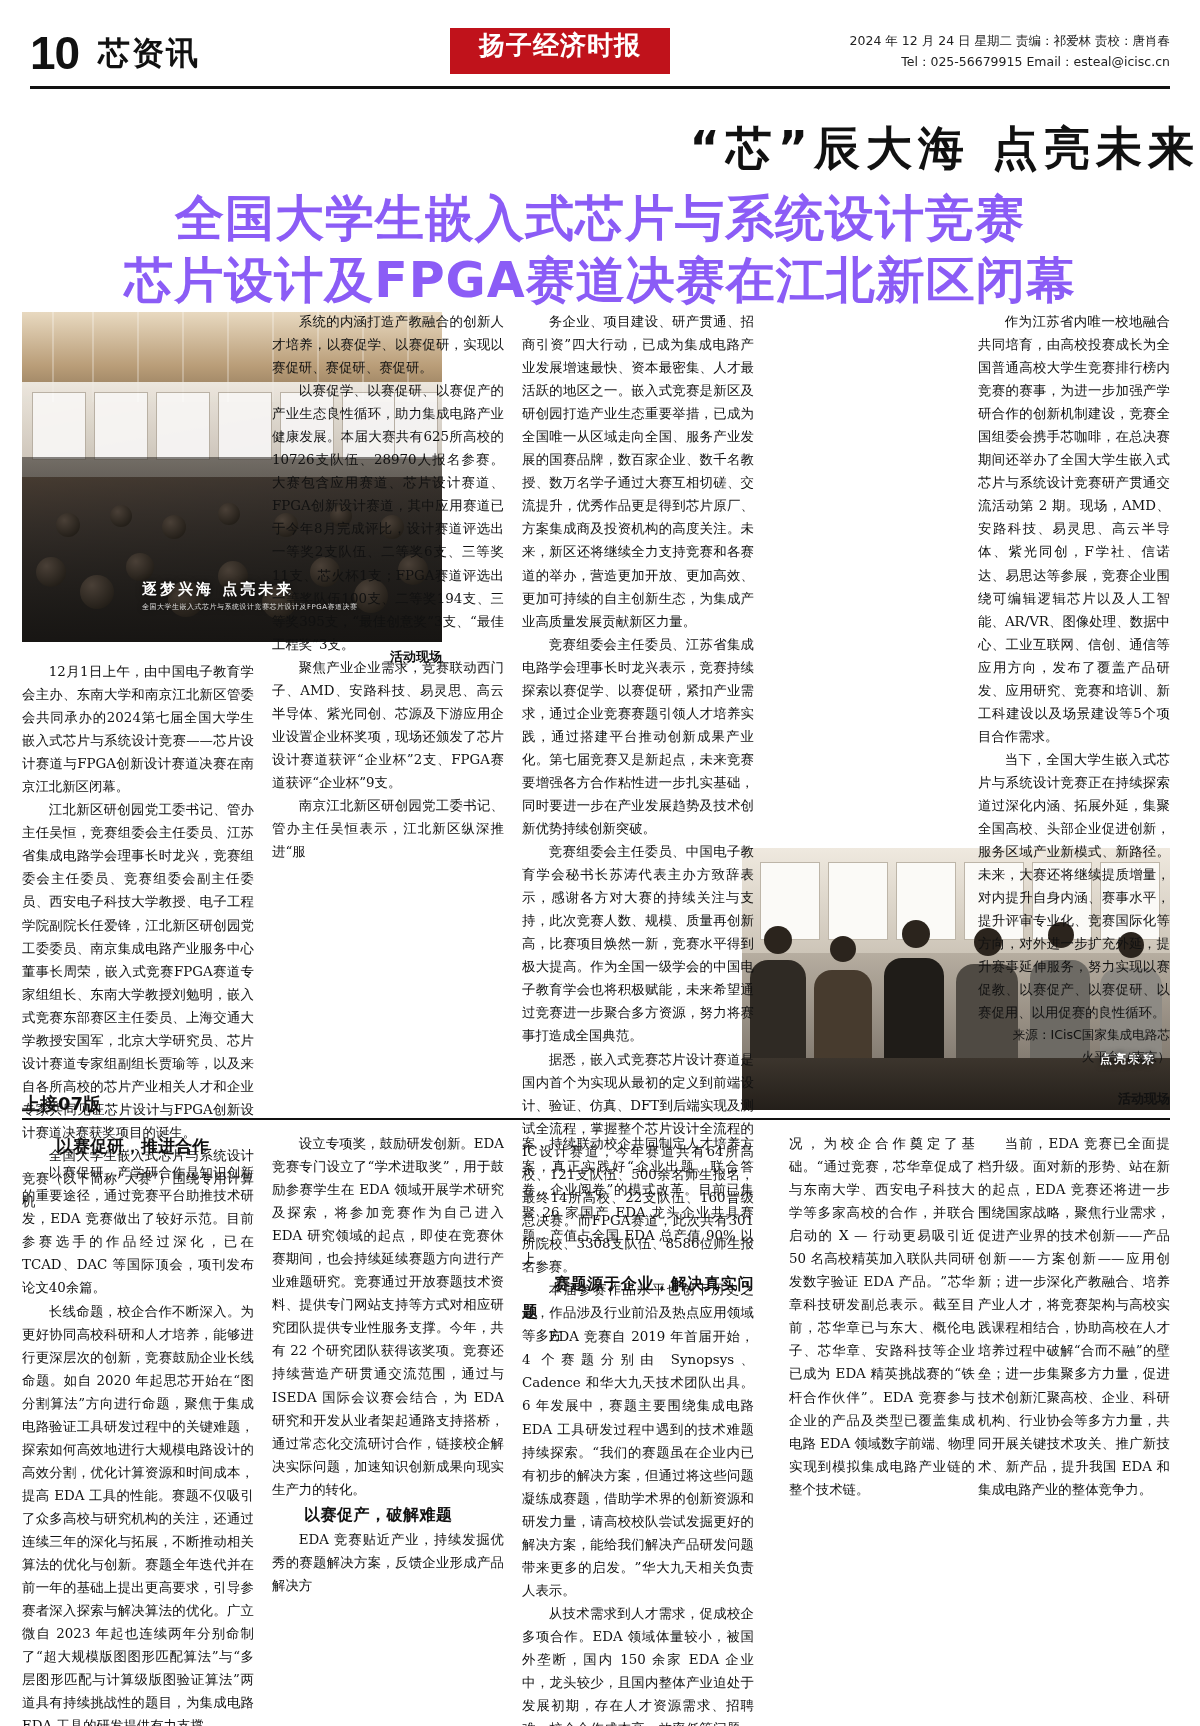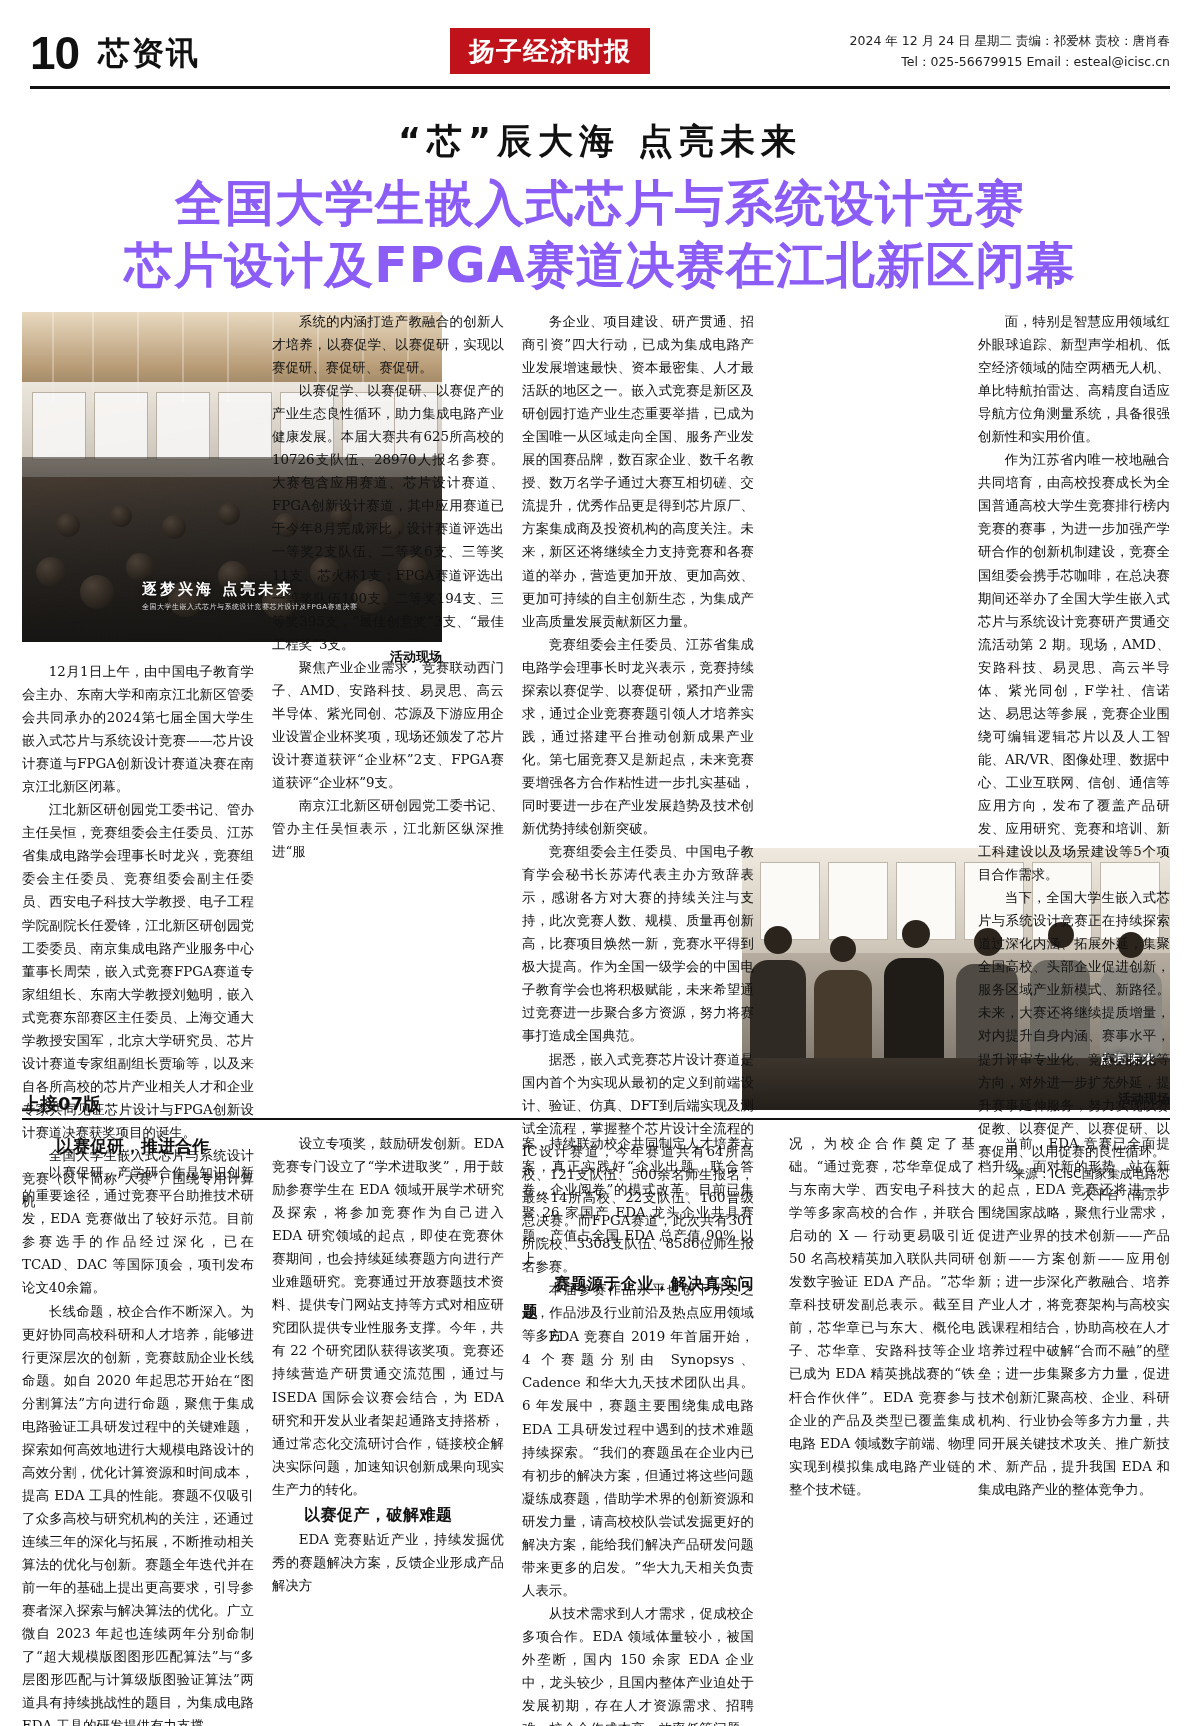--- a/index.html
+++ b/index.html
@@ -24,40 +24,41 @@
   }
   .mh-section{
     position:absolute;left:98px;top:32px;
     font-family:"DejaVu Sans",sans-serif;
     font-size:32px;font-weight:bold;color:#111;letter-spacing:2px;
   }
   .mh-rule{
     position:absolute;left:30px;top:86px;width:1140px;height:3px;background:#111;
   }
   .mh-logo{
-    position:absolute;left:450px;top:28px;width:200px;height:46px;
+    position:absolute;left:450px;top:28px;width:220px;height:46px;
     background:#c0121b;
-    display:flex;align-items:center;justify-content:center;
+    display:flex;justify-content:center;
   }
   .mh-logo-text{
     color:#fff;font-family:"DejaVu Serif",serif;font-weight:bold;
     font-size:26px;letter-spacing:1px;
   }
   .mh-meta{
     position:absolute;right:30px;top:30px;text-align:right;
     font-family:"DejaVu Sans",sans-serif;font-size:12.5px;color:#222;line-height:1.7;
   }
   .mh-meta div{white-space:nowrap;}
 
   
   .head-wrap{position:absolute;left:0;top:118px;width:1200px;text-align:center;}
   .head-kicker{
     font-family:"DejaVu Sans",sans-serif;
-    font-size:35px;font-weight:bold;letter-spacing:6px;color:#111;
+    font-size:46px;font-weight:bold;letter-spacing:6px;color:#111;
     margin-bottom:8px;
+    text-align:right;
   }
   .head-main{
     font-family:"DejaVu Sans",sans-serif;
     font-size:49px;font-weight:bold;color:#8b5cf6;line-height:1.26;
     letter-spacing:1px;
   }
 
   
   .photo1{
     position:absolute;left:22px;top:312px;width:420px;height:330px;
@@ -288,21 +289,20 @@
     <p>竞赛组委会主任委员、中国电子教育学会秘书长苏涛代表主办方致辞表示，感谢各方对大赛的持续关注与支持，此次竞赛人数、规模、质量再创新高，比赛项目焕然一新，竞赛水平得到极大提高。作为全国一级学会的中国电子教育学会也将积极赋能，未来希望通过竞赛进一步聚合多方资源，努力将赛事打造成全国典范。</p>
     <p>据悉，嵌入式竞赛芯片设计赛道是国内首个为实现从最初的定义到前端设计、验证、仿真、DFT到后端实现及测试全流程，掌握整个芯片设计全流程的IC设计赛道，今年赛道共有64所高校、121支队伍、500余名师生报名，最终14所高校、22支队伍、160晋级总决赛。而FPGA赛道，此次共有301所院校、3308支队伍、8586位师生报名参赛。</p>
     <p>本届参赛作品水平也创下历史之最，作品涉及行业前沿及热点应用领域等多方</p>
   </div>
 
   <div class="col" id="c4">
     <p></p>
   </div>
 
   <div class="col" id="c5">
-    <p>面，特别是智慧应用领域红外眼球追踪、新型声学相机、低空经济领域的陆空两栖无人机、单比特航拍雷达、高精度自适应导航方位角测量系统，具备很强创新性和实用价值。</p>
     <p>作为江苏省内唯一校地融合共同培育，由高校投赛成长为全国普通高校大学生竞赛排行榜内竞赛的赛事，为进一步加强产学研合作的创新机制建设，竞赛全国组委会携手芯咖啡，在总决赛期间还举办了全国大学生嵌入式芯片与系统设计竞赛研产贯通交流活动第 2 期。现场，AMD、安路科技、易灵思、高云半导体、紫光同创，F学社、信诺达、易思达等参展，竞赛企业围绕可编辑逻辑芯片以及人工智能、AR/VR、图像处理、数据中心、工业互联网、信创、通信等应用方向，发布了覆盖产品研发、应用研究、竞赛和培训、新工科建设以及场景建设等5个项目合作需求。</p>
     <p>当下，全国大学生嵌入式芯片与系统设计竞赛正在持续探索道过深化内涵、拓展外延，集聚全国高校、头部企业促进创新，服务区域产业新模式、新路径。未来，大赛还将继续提质增量，对内提升自身内涵、赛事水平，提升评审专业化、竞赛国际化等方向，对外进一步扩充外延，提升赛事延伸服务，努力实现以赛促教、以赛促产、以赛促研、以赛促用、以用促赛的良性循环。</p>
     <p class="src">来源：ICisC国家集成电路芯火平台（南京）</p>
   </div>
 
   <div class="cont-label">上接07版</div>
   <div class="cont-rule"></div>
 
   <div class="col" id="b1">
     <p class="b-title">以赛促研，推进合作</p>

